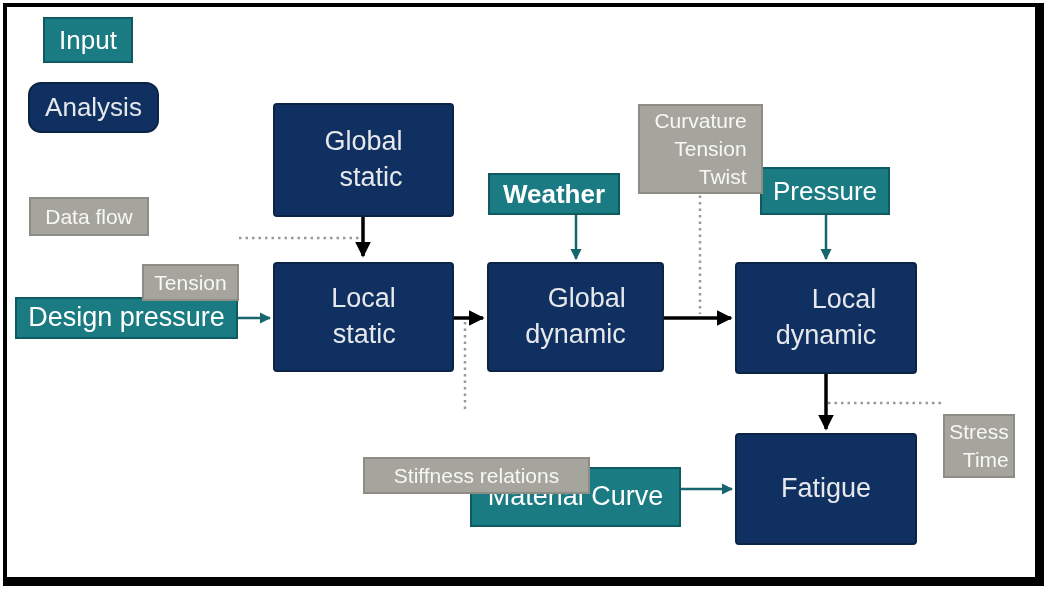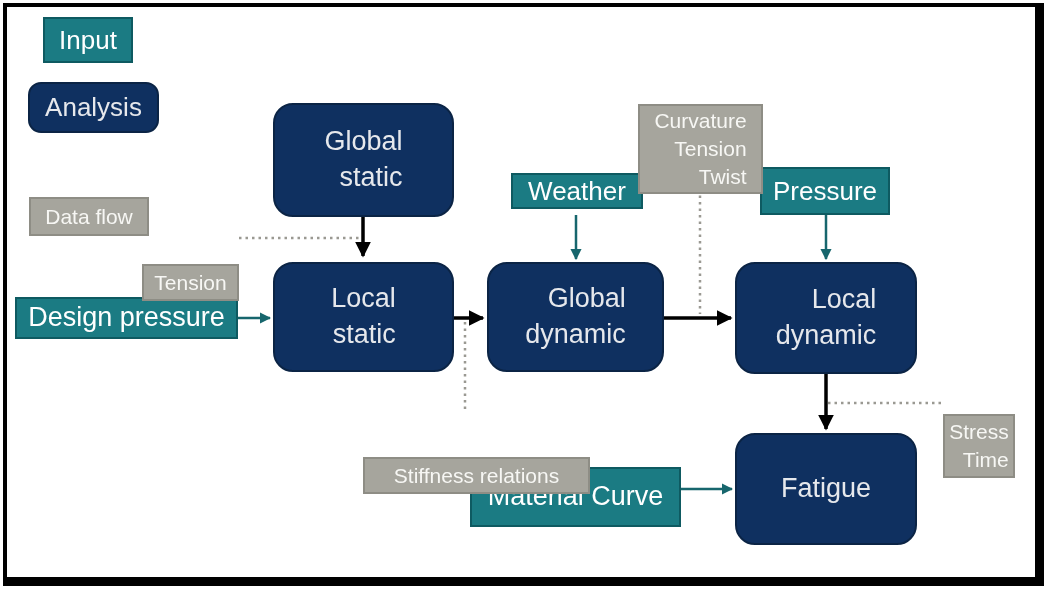--- a/index.html
+++ b/index.html
@@ -31,21 +31,21 @@
     justify-content: center;
     text-align: right;
     white-space: pre-line;
     line-height: 1.32;
     z-index: 2;
   }
   .analysis {
     background: var(--analysis-fill, #0f3060);
     border: 2px solid var(--analysis-border, #0b2445);
     color: var(--analysis-text, #e6e8ec);
-    border-radius: 20px;
+    border-radius: 4px;
     font-size: 27px;
   }
   .input {
     background: var(--input-fill, #1b7b83);
     border: 2px solid var(--input-border, #0e5a61);
     color: var(--input-text, #ffffff);
     font-size: 26px;
   }
   .flow {
     background: var(--flow-fill, #a6a59d);
@@ -59,21 +59,21 @@
   .legend-analysis { left: 28px;  top: 82px;  width: 131px; height: 51px; border-radius: 13px; font-size: 26px; }
   .legend-flow     { left: 29px;  top: 153px; width: 120px; height: 39px; }
   
   .global-static  { left: 273px; top: 103px; width: 181px; height: 114px; }
   .local-static   { left: 273px; top: 262px; width: 181px; height: 110px; }
   .global-dynamic { left: 487px; top: 262px; width: 177px; height: 110px; }
   .local-dynamic  { left: 735px; top: 262px; width: 182px; height: 112px; }
   .fatigue        { left: 735px; top: 433px; width: 182px; height: 112px; }
   
   .design-pressure { left: 15px;  top: 297px; width: 223px; height: 42px; font-size: 27px; }
-  .weather         { left: 511px; top: 173px; width: 132px; height: 36px; }
+  .weather         { left: 488px; top: 173px; width: 132px; height: 42px; font-weight: bold; }
   .pressure        { left: 760px; top: 167px; width: 130px; height: 48px; }
   .material-curve  { left: 470px; top: 467px; width: 211px; height: 60px; font-size: 27px; }
   
   .tension    { left: 142px; top: 220px; width: 97px;  height: 37px; }
   .curvature  { left: 638px; top: 60px;  width: 125px; height: 90px; }
   .stress     { left: 943px; top: 370px; width: 72px;  height: 64px; }
   .stiffness  { left: 363px; top: 413px; width: 227px; height: 37px; }
 
   svg.connectors {
     position: absolute;

